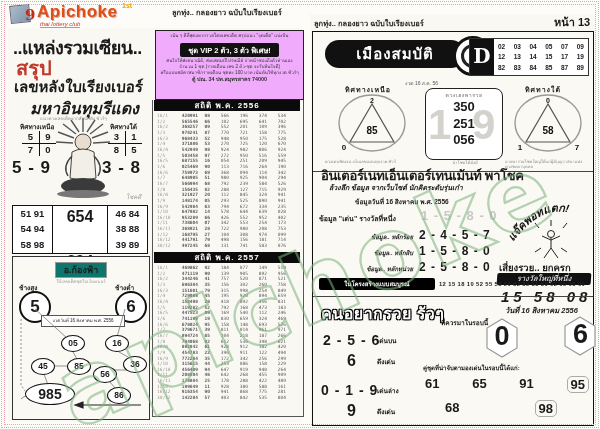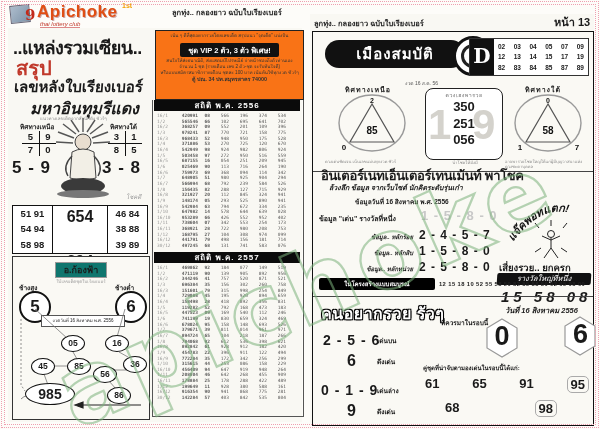--- a/index.html
+++ b/index.html
@@ -15,21 +15,21 @@
   
   .logo-name{font-weight:900;font-size:17px;color:#e04e14;letter-spacing:.5px;text-shadow:1px 1px 0 #caa;}
   .logo-digit{font-family:"DejaVu Serif",serif;font-weight:bold;font-size:15px;color:#c22a1a;}
   .logo-sup{font-size:7px;font-weight:bold;color:#f2a007;}
   .logo-tag{font-size:6px;font-style:italic;color:#c0392b;border-bottom:1px solid #d88;}
   .micro{font-size:4.6px;line-height:6px;color:#333;}
   
   .hl1{font-size:18px;font-weight:900;letter-spacing:-.5px;}
   .hl2{font-size:20px;font-weight:900;color:#c0392b;}
   .hl3{font-size:15px;font-weight:900;transform:skewX(-4deg);}
-  .vipbox{border:1px solid #222;background:#f97316;text-align:center;padding:2px 3px;}
+  .vipbox{border:1px solid #222;background:#f0abfc;text-align:center;padding:2px 3px;}
   .vipbadge{display:inline-block;background:#111;color:#fff;font-weight:bold;font-size:7.5px;padding:1px 8px;margin:1px 0;border-radius:2px;}
   
   .ind-title{font-family:"DejaVu Serif",serif;font-style:italic;font-weight:bold;font-size:16px;}
   .dir-label{font-size:6.5px;font-weight:bold;color:#222;}
   .mini-grid{display:grid;grid-template-columns:17px 17px;}
   .mini-grid span{font-size:9.5px;font-weight:bold;text-align:center;line-height:12px;}
   .mini-grid span:nth-child(2){border-left:1.5px solid #111;}
   .mini-grid span:nth-child(3){border-top:1.5px solid #111;}
   .mini-grid span:nth-child(4){border-left:1.5px solid #111;border-top:1.5px solid #111;}
   .bigpair{font-size:17px;font-weight:900;letter-spacing:1px;}

